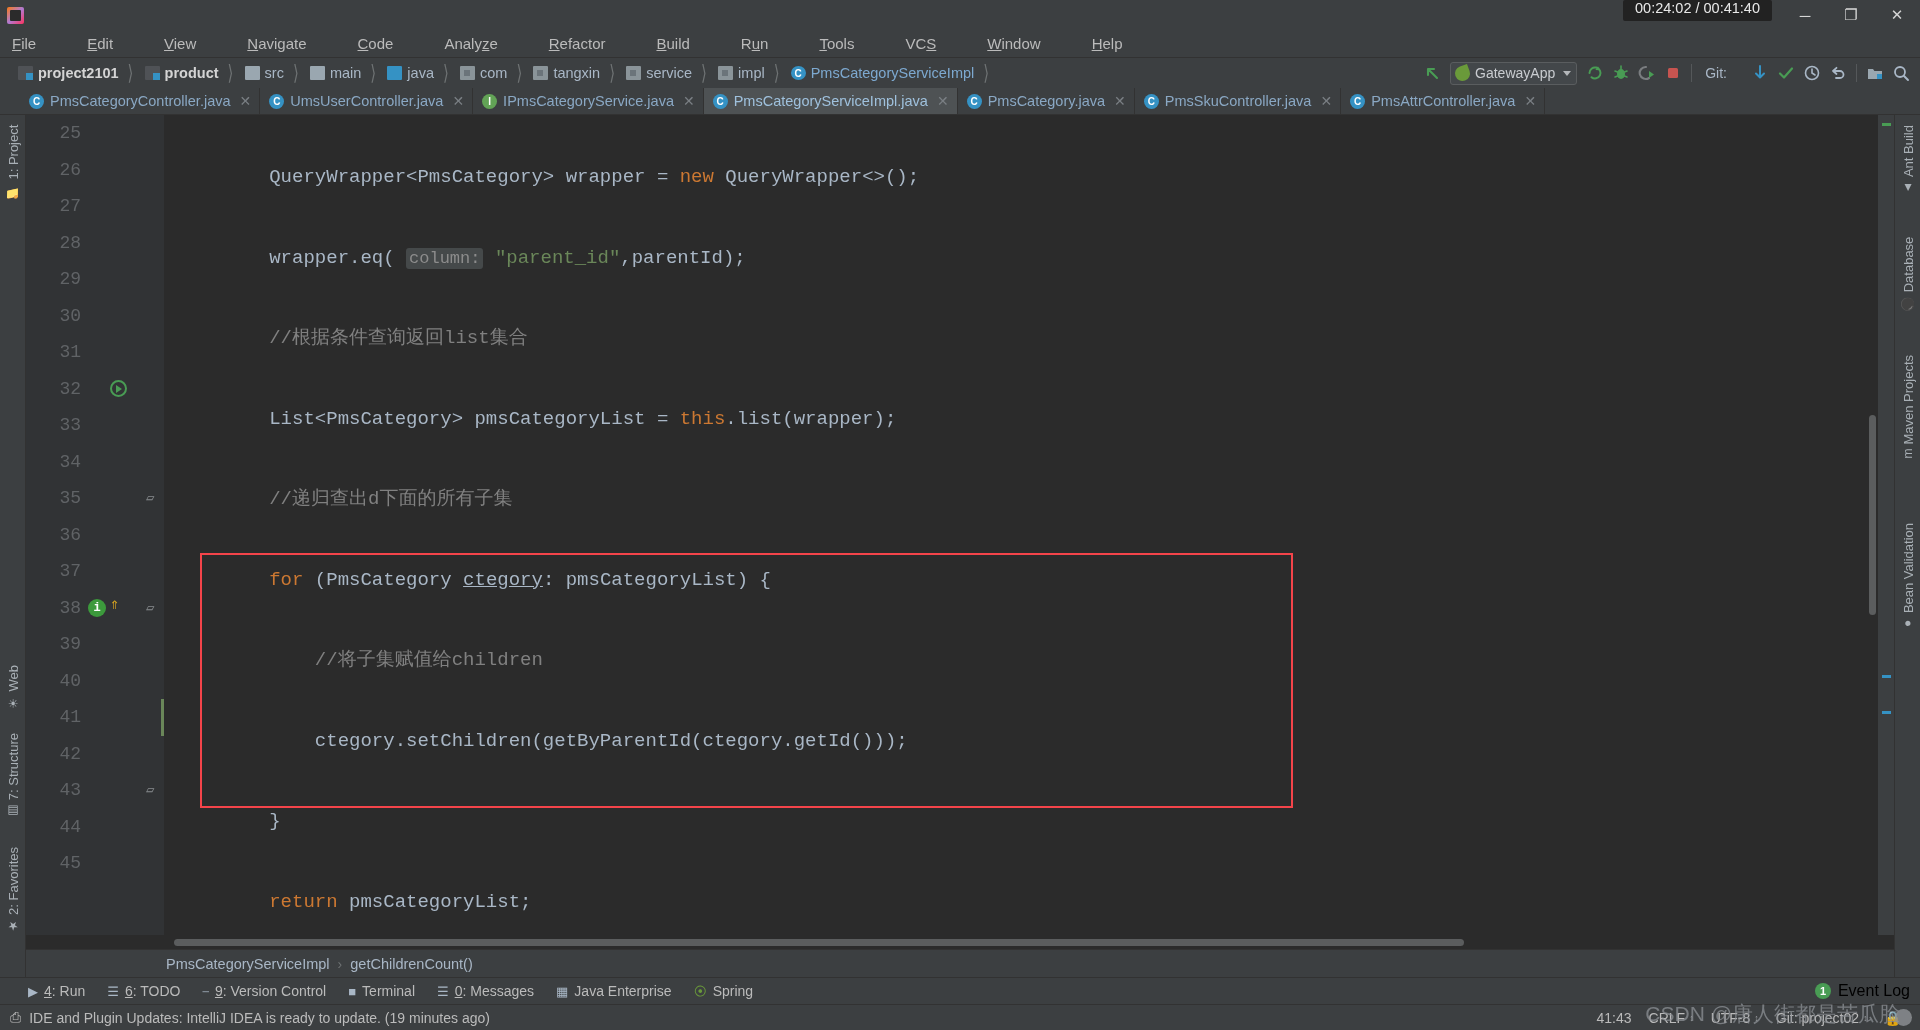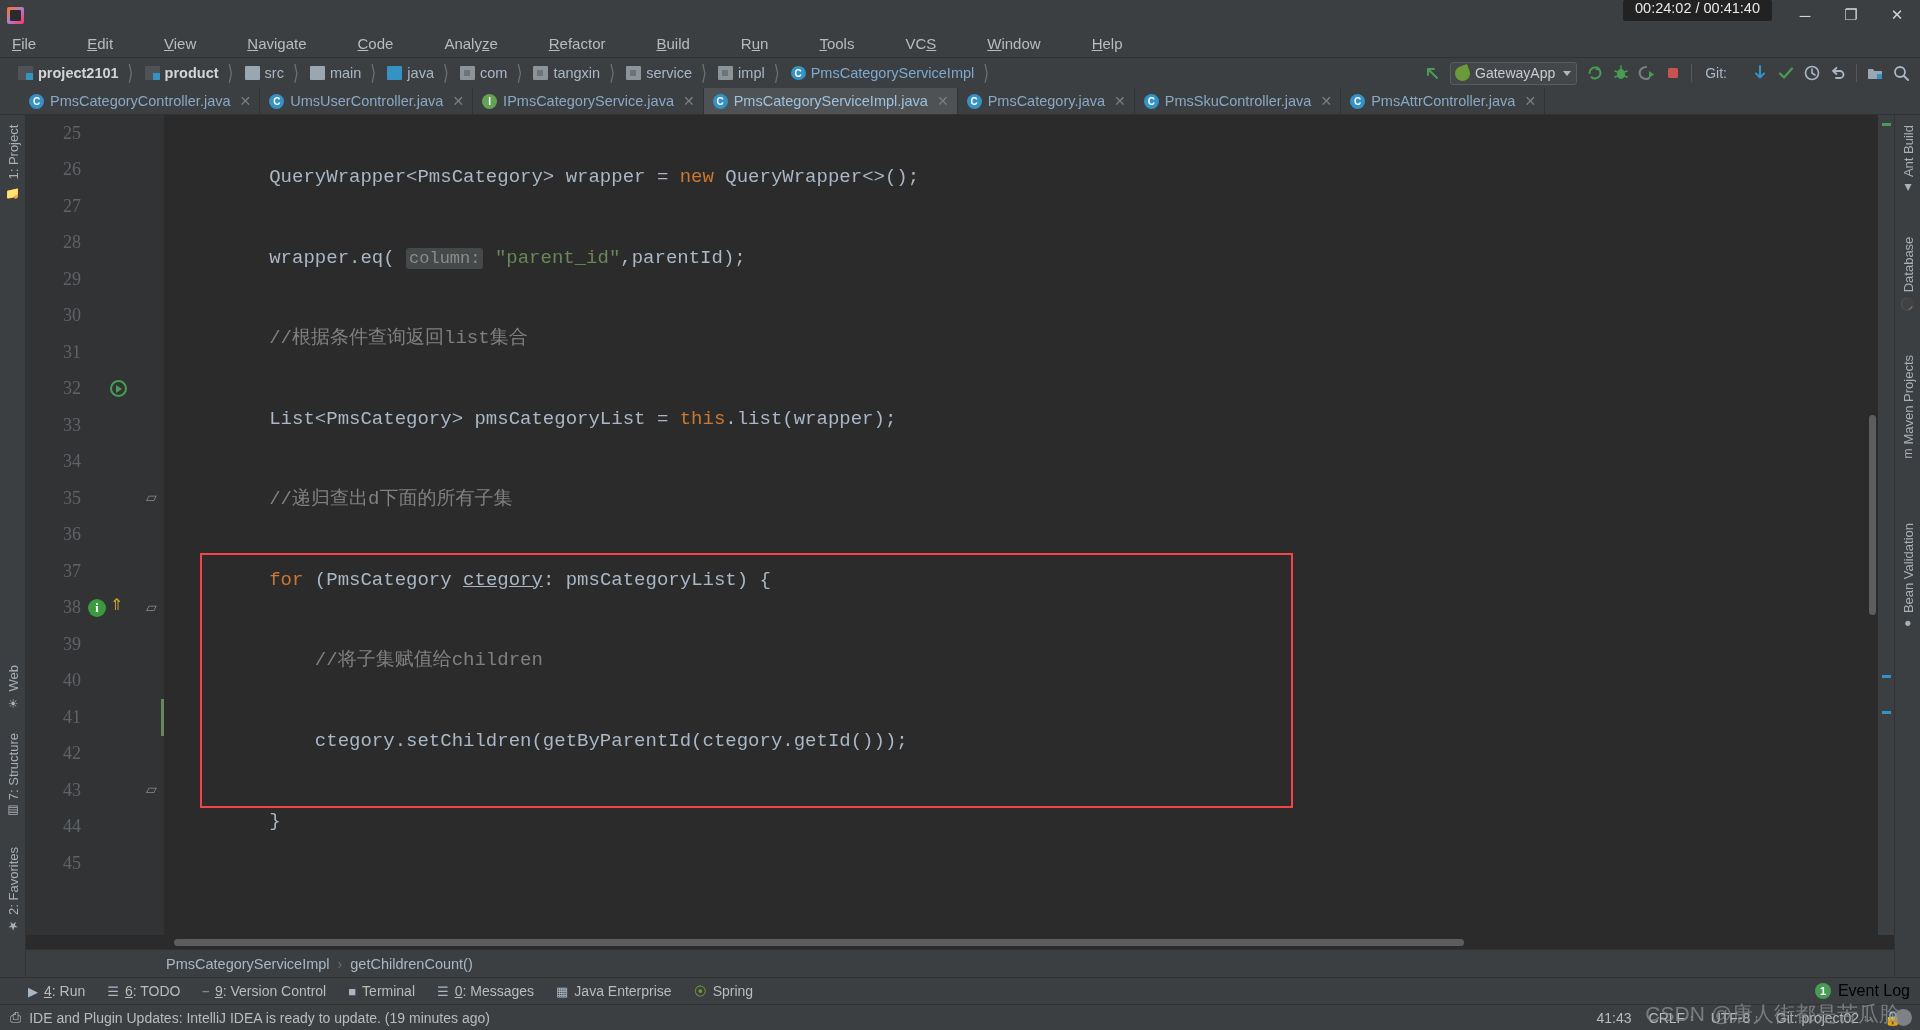--- a/index.html
+++ b/index.html
@@ -135,21 +135,21 @@
     position: relative; flex: 0 0 26px;
   }
 
   .editor-wrap { flex: 1 1 auto; display: flex; flex-direction: column; min-width: 0; background: #2b2b2b; }
 
   .editor {
     flex: 1 1 auto; position: relative; display: flex; overflow: hidden; background: #2b2b2b;
   }
   .gutter {
     width: 138px; flex: 0 0 138px; background: #313335; position: relative;
-    font-family: Liberation Serif, serif; font-size: 18px;
+    font-family: Liberation Mono, monospace; font-size: 18px;
   }
   .gutter .gline {
     height: 36.5px; display: flex; align-items: center; position: relative;
   }
   .gutter .lnum {
     position: absolute; right: 83px; color: #606366; font-size: 18px;
   }
   .gutter .gmark { position: absolute; }
   .marker-run {
     left: 84px; width: 17px; height: 17px; border-radius: 50%;
@@ -550,20 +550,21 @@
         <div class="code">
           <div class="cline"><span style="white-space:pre">        </span>QueryWrapper&lt;PmsCategory&gt; wrapper = <span class="kw">new</span> QueryWrapper&lt;&gt;();</div>
           <div class="cline"><span style="white-space:pre">        </span>wrapper.eq( <span class="hintchip">column:</span> <span class="str">"parent_id"</span>,parentId);</div>
           <div class="cline"><span style="white-space:pre">        </span><span class="cmt">//根据条件查询返回list集合</span></div>
           <div class="cline"><span style="white-space:pre">        </span>List&lt;PmsCategory&gt; pmsCategoryList = <span class="kw">this</span>.list(wrapper);</div>
           <div class="cline"><span style="white-space:pre">        </span><span class="cmt">//递归查出d下面的所有子集</span></div>
           <div class="cline"><span style="white-space:pre">        </span><span class="kw">for</span> (PmsCategory <span style="text-decoration:underline">ctegory</span>: pmsCategoryList) {</div>
           <div class="cline"><span style="white-space:pre">            </span><span class="cmt">//将子集赋值给children</span></div>
           <div class="cline"><span style="white-space:pre">            </span>ctegory.setChildren(getByParentId(ctegory.getId()));</div>
           <div class="cline"><span style="white-space:pre">        </span>}</div>
+          <div class="cline"><span style="white-space:pre">        </span><span class="kw">return</span> pmsCategoryList;</div>
           
           
           
           
           
           
           
           
           
           

